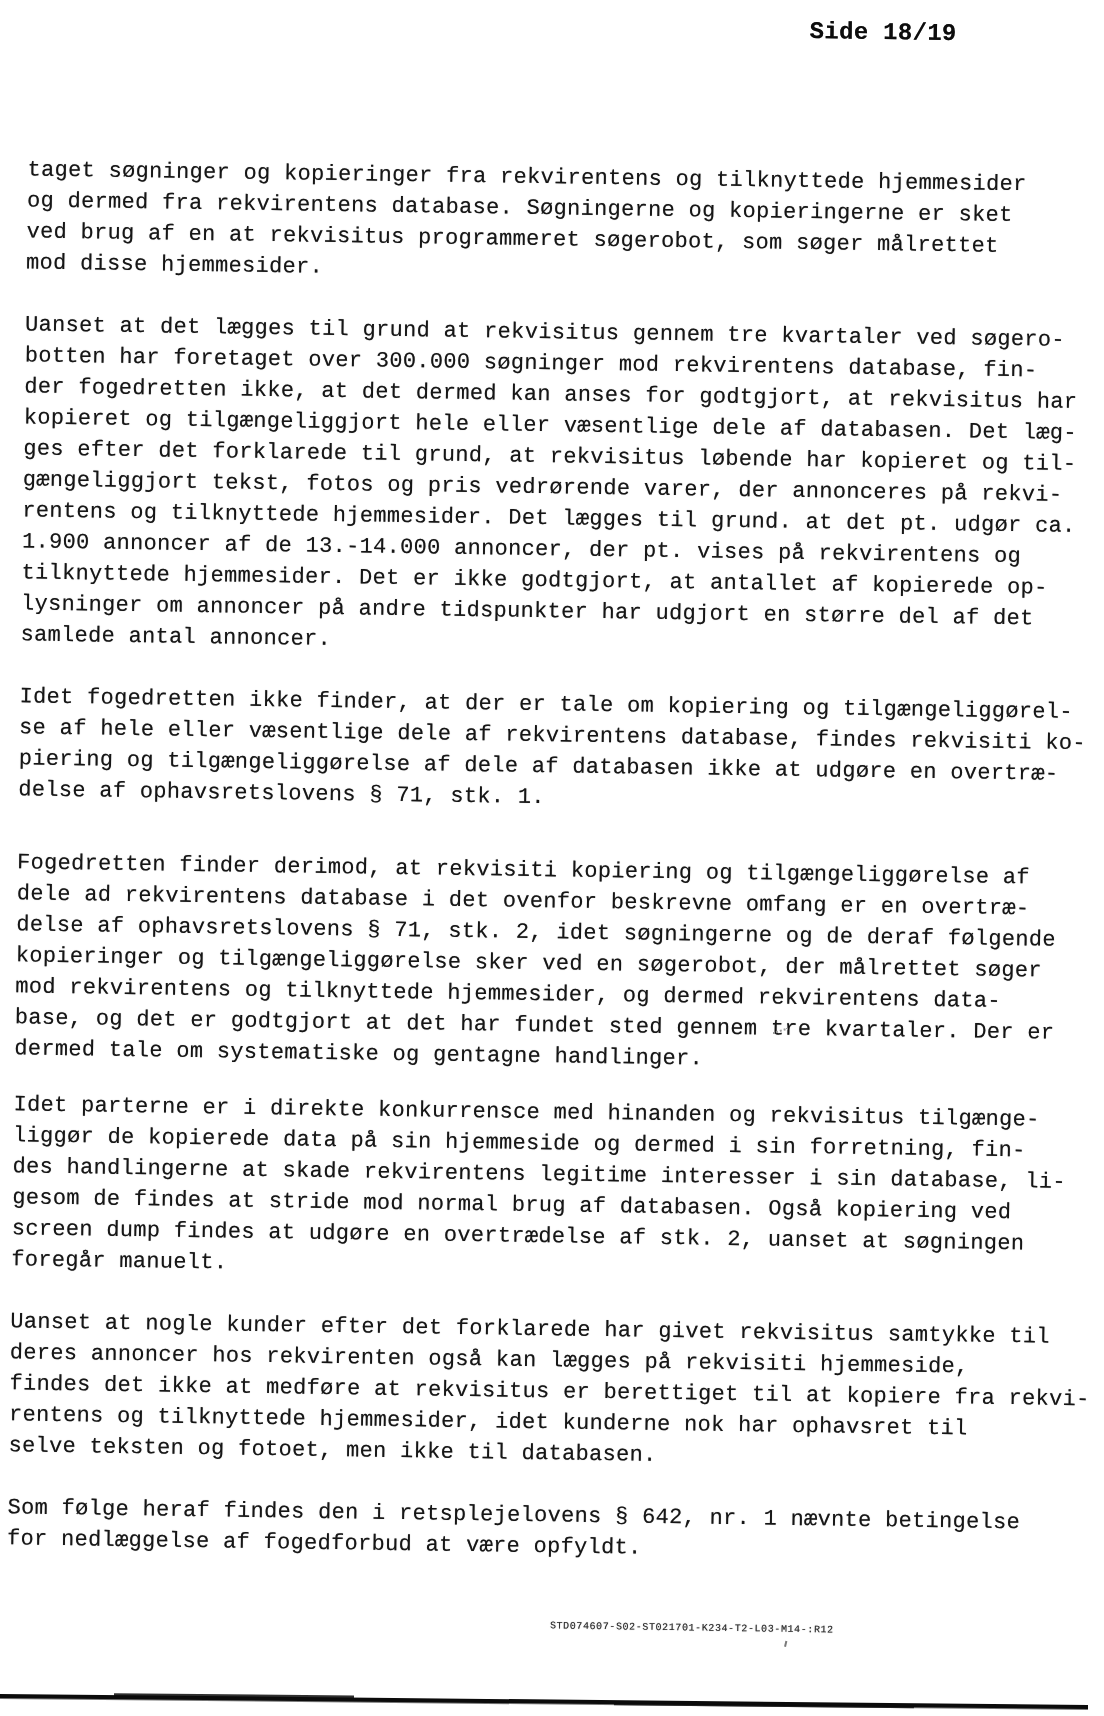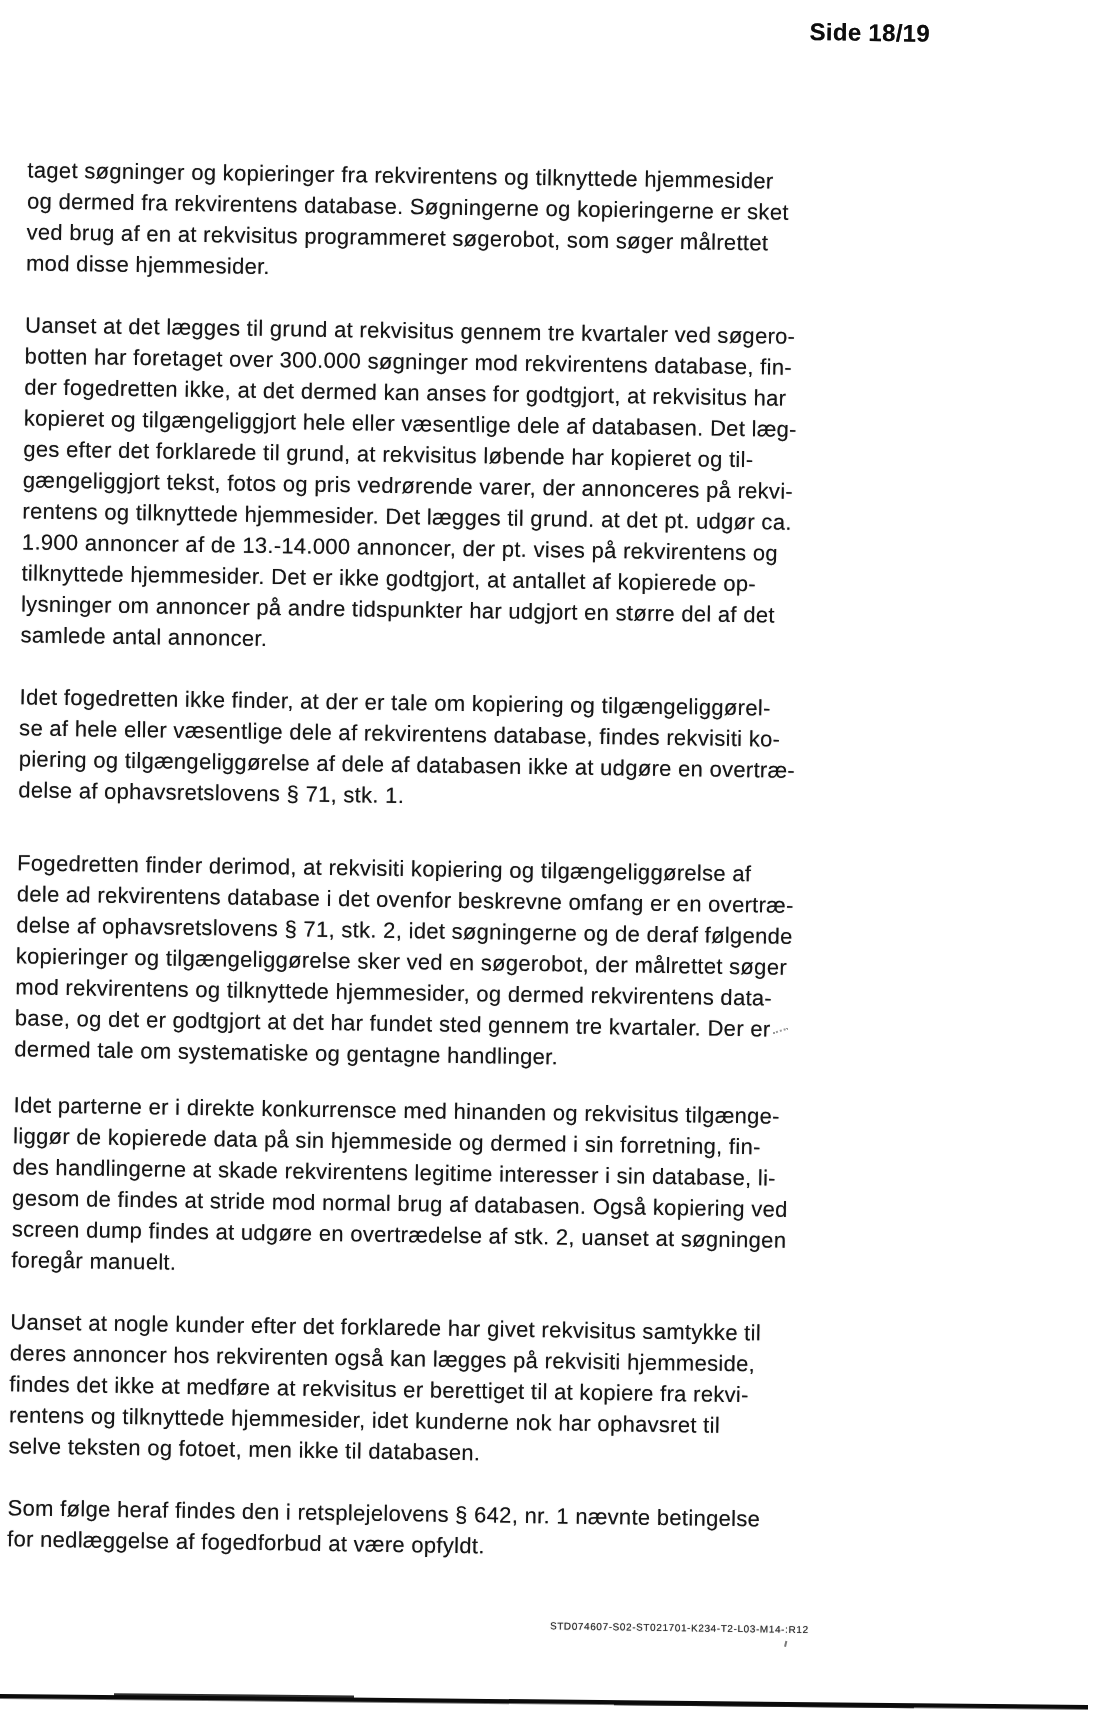--- a/index.html
+++ b/index.html
@@ -6,21 +6,21 @@
     margin: 0;
     padding: 0;
     background: #ffffff;
   }
   .page {
     position: relative;
     width: 1088px;
     height: 1716px;
     background: #ffffff;
     overflow: hidden;
-    font-family: Liberation Sans, sans-serif;
+    font-family: Liberation Mono, monospace;
     color: #151515;
   }
   
   .scan-layer {
     position: absolute;
     left: 0; top: 0;
     width: 1104px; height: 1716px;
     transform: rotate(0.85deg);
     transform-origin: 0 0;
   }

